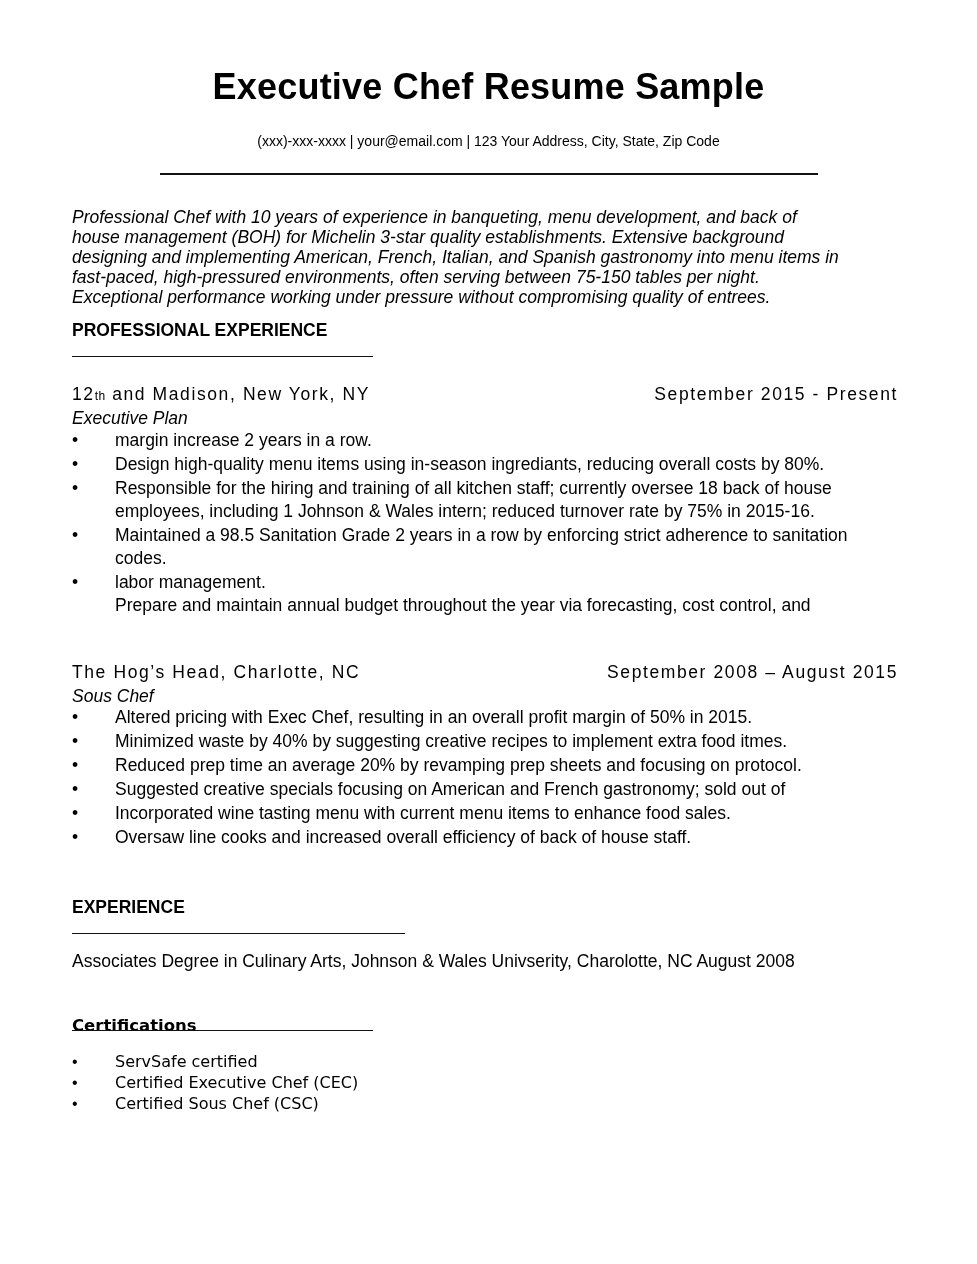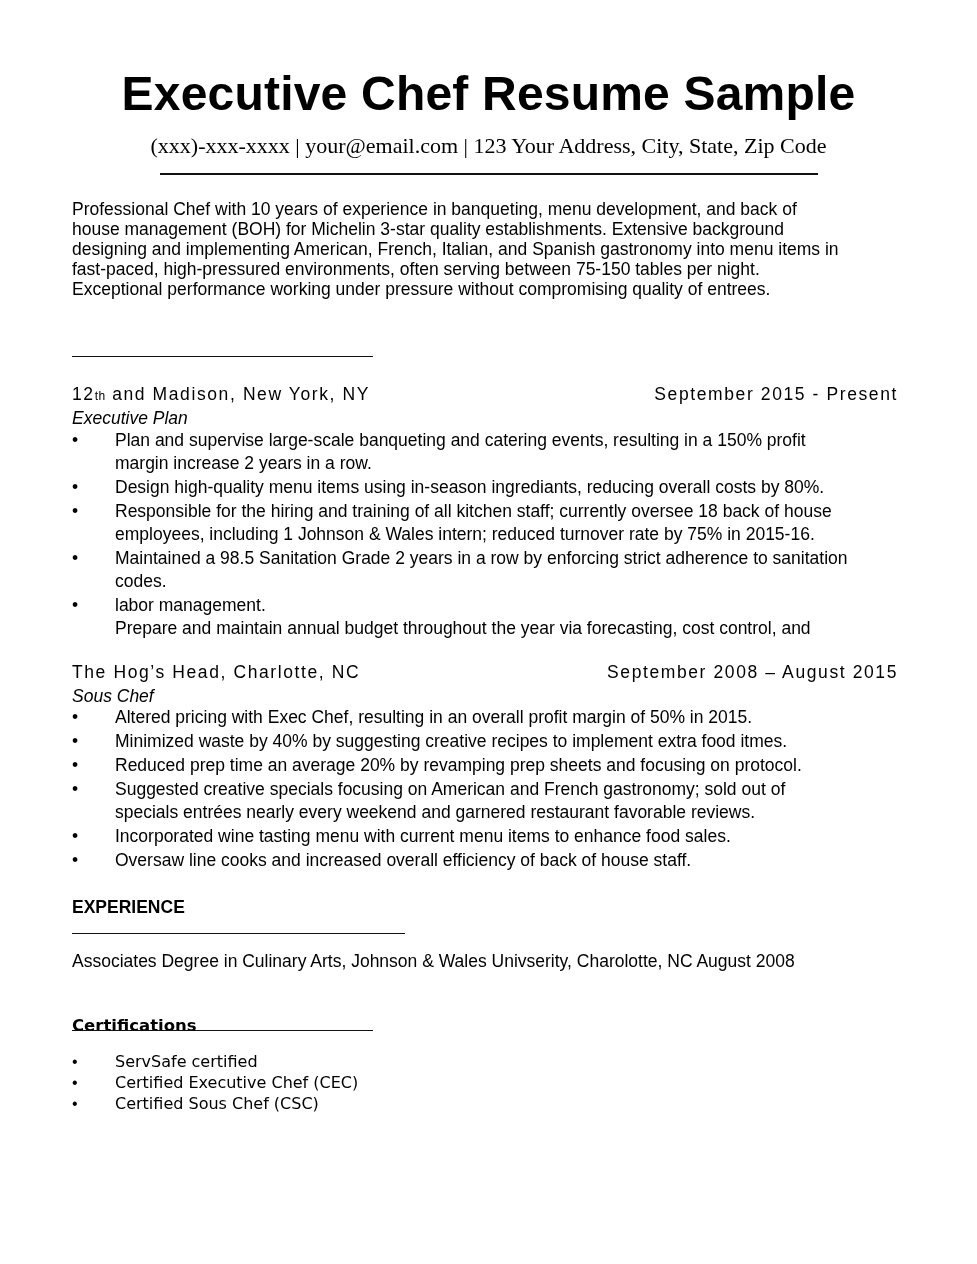--- a/index.html
+++ b/index.html
@@ -1,21 +1,21 @@
 <!DOCTYPE html>
 <html><head>
   <meta charset="utf-8">
   <style>
     html, body { margin: 0; padding: 0; background: #ffffff; }
     body { width: 977px; height: 1264px; position: relative; overflow: hidden; color: #000; font-family: "Liberation Sans", sans-serif; }
     .page { position: absolute; left: 0; top: 0; width: 977px; height: 1264px; }
-    .title { position: absolute; left: 0; width: 977px; top: 66px; text-align: center; font-weight: bold; font-size: 48px; letter-spacing: 0.2px; }
-    .contact { position: absolute; left: 0; width: 977px; top: 133px; text-align: center; font-size: 22px; font-family: Liberation Serif, serif; }
+    .title { position: absolute; left: 0; width: 977px; top: 66px; text-align: center; font-weight: bold; font-size: 36px; letter-spacing: 0.2px; }
+    .contact { position: absolute; left: 0; width: 977px; top: 133px; text-align: center; font-size: 14px; }
     .contact-rule { position: absolute; left: 160px; width: 658px; top: 173px; height: 0; border-top: 2px solid #111; }
-    .summary { position: absolute; left: 72px; top: 199px; width: 840px; font-size: 17.5px; line-height: 20px; }
+    .summary { position: absolute; left: 72px; top: 207px; width: 840px; font-size: 17.5px; line-height: 20px; font-style: italic; }
     .summary div { white-space: nowrap; }
     .section-heading { position: absolute; left: 72px; font-weight: bold; font-size: 17.5px; }
     .section-rule { position: absolute; left: 72px; height: 0; border-top: 1.5px solid #111; }
     .job-header { position: absolute; left: 72px; width: 834px; font-size: 17.5px; letter-spacing: 1.6px; }
     .job-company { position: absolute; left: 0; top: 0; white-space: nowrap; }
     .job-dates { position: absolute; right: 8px; top: 0; white-space: nowrap; }
     .job-company sub { font-size: 12px; vertical-align: baseline; position: relative; top: 0; letter-spacing: 0.5px; }
     .job-title { position: absolute; left: 72px; font-size: 17.5px; font-style: italic; }
     .bullets { position: absolute; left: 72px; width: 840px; font-size: 17.5px; margin: 0; padding: 0; list-style: none; }
     .bullets li { position: relative; padding-left: 43px; line-height: 23px; margin-bottom: 1px; }
@@ -37,32 +37,32 @@
   <div class="contact-rule"></div>
 
   <div class="summary">
     <div>Professional Chef with 10 years of experience in banqueting, menu development, and back of</div>
     <div>house management (BOH) for Michelin 3-star quality establishments. Extensive background</div>
     <div>designing and implementing American, French, Italian, and Spanish gastronomy into menu items in</div>
     <div>fast-paced, high-pressured environments, often serving between 75-150 tables per night.</div>
     <div>Exceptional performance working under pressure without compromising quality of entrees.</div>
   </div>
 
+  <div class="section-heading" style="top:320px;">PROFESSIONAL EXPERIENCE</div>
   <div class="section-rule" style="top:356px; width:301px;"></div>
 
   <div class="job-header" style="top:384px;">
     <span class="job-company"><span>12</span><sub>th</sub><span> and Madison, New York, NY</span></span>
     <span class="job-dates">September 2015 - Present</span>
   </div>
   <div class="job-title" style="top:408px;">Executive Plan</div>
 
   <ul class="bullets" style="top:429px;">
     <li>
       <span class="bullet-dot">•</span>
-      <span class="line">Plan and supervise large-scale banqueting and catering events, resulting in a 150% profit</span>
       <span class="line">margin increase 2 years in a row.</span>
     </li>
     <li>
       <span class="bullet-dot">•</span>
       <span class="line">Design high-quality menu items using in-season ingrediants, reducing overall costs by 80%.</span>
     </li>
     <li>
       <span class="bullet-dot">•</span>
       <span class="line">Responsible for the hiring and training of all kitchen staff; currently oversee 18 back of house</span>
       <span class="line">employees, including 1 Johnson &amp; Wales intern; reduced turnover rate by 75% in 2015-16.</span>
@@ -94,21 +94,20 @@
       <span class="bullet-dot">•</span>
       <span class="line">Minimized waste by 40% by suggesting creative recipes to implement extra food itmes.</span>
     </li>
     <li>
       <span class="bullet-dot">•</span>
       <span class="line">Reduced prep time an average 20% by revamping prep sheets and focusing on protocol.</span>
     </li>
     <li>
       <span class="bullet-dot">•</span>
       <span class="line">Suggested creative specials focusing on American and French gastronomy; sold out of</span>
-      <span class="line">specials entrées nearly every weekend and garnered restaurant favorable reviews.</span>
     </li>
     <li>
       <span class="bullet-dot">•</span>
       <span class="line">Incorporated wine tasting menu with current menu items to enhance food sales.</span>
     </li>
     <li>
       <span class="bullet-dot">•</span>
       <span class="line">Oversaw line cooks and increased overall efficiency of back of house staff.</span>
     </li>
   </ul>

